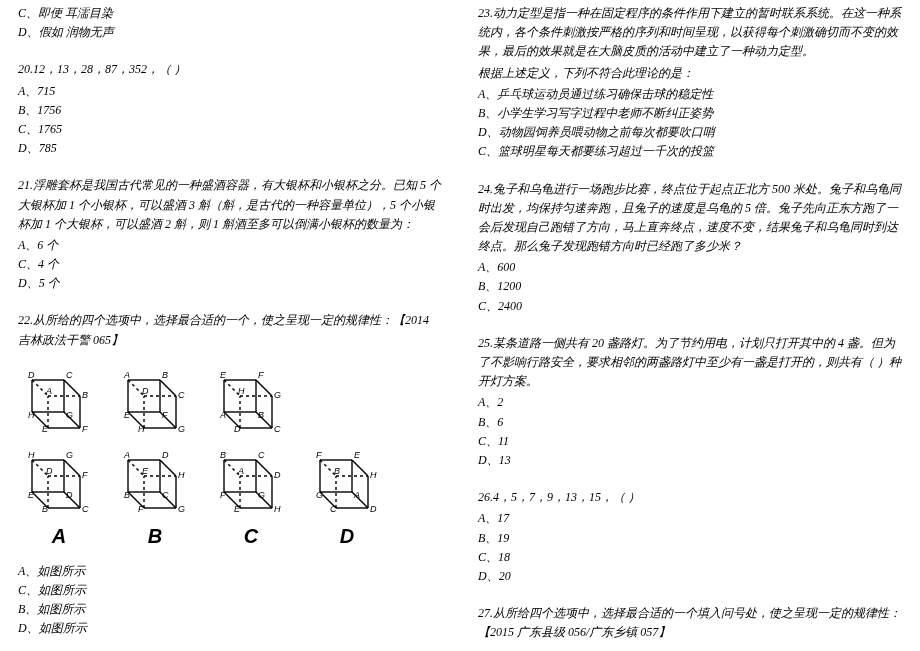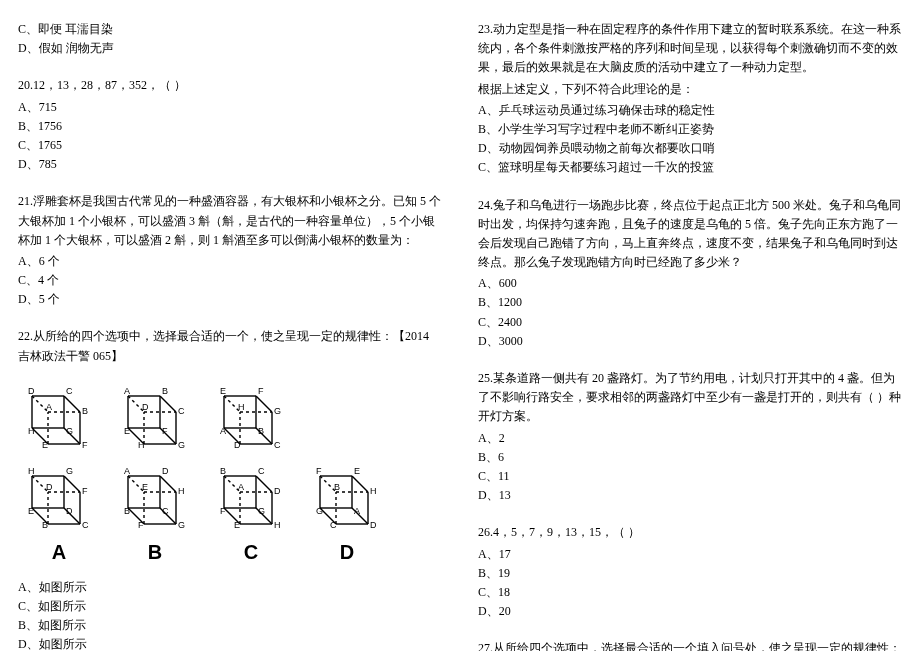--- a/index.html
+++ b/index.html
@@ -9,21 +9,22 @@
       line-height: 1.6;
       color: #000;
       background: #fff;
       width: 920px;
       height: 651px;
       display: flex;
       padding: 0;
     }
     .column {
       width: 50%;
-      padding: 20px 18px;
+      padding: 4px 18px;
+      font-style: italic;
     }
     .left-column {
       border-right: none;
     }
     .question-block {
       margin-bottom: 18px;
     }
     .question-text {
       margin-bottom: 2px;
     }
@@ -274,21 +275,20 @@
     <div class="option">B、小学生学习写字过程中老师不断纠正姿势</div>
     <div class="option">D、动物园饲养员喂动物之前每次都要吹口哨</div>
     <div class="option">C、篮球明星每天都要练习超过一千次的投篮</div>
   </div>
 
   <div class="question-block">
     <div class="question-text">24.兔子和乌龟进行一场跑步比赛，终点位于起点正北方 500 米处。兔子和乌龟同时出发，均保持匀速奔跑，且兔子的速度是乌龟的 5 倍。兔子先向正东方跑了一会后发现自己跑错了方向，马上直奔终点，速度不变，结果兔子和乌龟同时到达终点。那么兔子发现跑错方向时已经跑了多少米？</div>
     <div class="option">A、600</div>
     <div class="option">B、1200</div>
     <div class="option">C、2400</div>
-    <div class="option">D、3000</div>
   </div>
 
   <div class="question-block">
     <div class="question-text">25.某条道路一侧共有 20 盏路灯。为了节约用电，计划只打开其中的 4 盏。但为了不影响行路安全，要求相邻的两盏路灯中至少有一盏是打开的，则共有（   ）种开灯方案。</div>
     <div class="option">A、2</div>
     <div class="option">B、6</div>
     <div class="option">C、11</div>
     <div class="option">D、13</div>
   </div>
 

